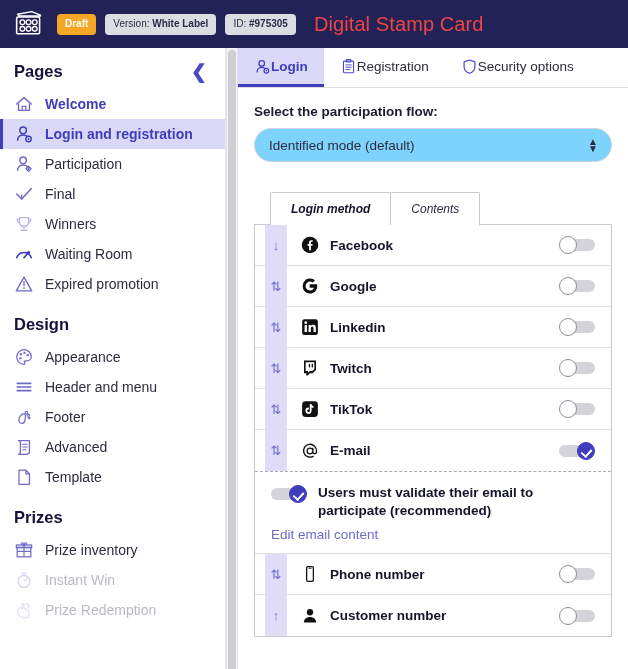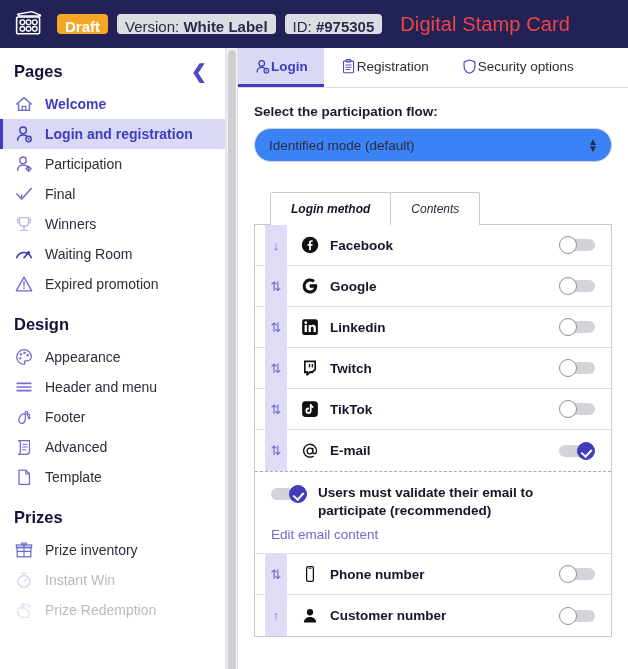--- a/index.html
+++ b/index.html
@@ -15,22 +15,22 @@
   
   .topbar {
     height: 48px; min-height:48px;
     background: #222257;
     display: flex; align-items: center;
     padding: 0 14px;
     gap: 9px;
   }
   .logo-icon { width: 30px; height: 28px; flex: 0 0 auto; margin-right: 4px; }
   .badge {
-    font-size: 15px; line-height: 1;
-    padding: 5px 8px 0;
+    font-size: 10px; line-height: 1;
+    padding: 5px 8px 6px;
     border-radius: 4px;
     white-space: nowrap;
   }
   .badge-draft { background: #f5a623; color: #ffffff; font-weight: bold; }
   .badge-grey { background: #dcdce3; color: #2b2b4a; }
   .badge-grey b { font-weight: bold; }
   .app-title {
     color: #ef4444; font-size: 20px; margin-left: 9px;
     letter-spacing: .1px;
     font-weight: 400;
@@ -107,21 +107,21 @@
   .tab-ico { width:17px; height:17px; display:block; flex:0 0 17px;}
 
   .panel { flex: 1; padding: 16px 16px 0 16px; overflow: hidden; }
   .field-label { font-size: 13.5px; font-weight: bold; color: #1b1b33; margin-bottom: 9px; }
   .select-wrap { position: relative; margin-bottom: 30px; }
   .select-box {
     width: 100%; height: 34px;
     border: 1px solid #d2d2da; border-radius: 17px;
     font-size: 13.5px; color: #2c2c3f;
     padding: 0 30px 0 14px;
-    background: #3b82f6;
+    background: #7dd3fc;
     appearance: none; -webkit-appearance: none;
     font-family: "Liberation Sans", sans-serif;
     cursor: pointer;
   }
   .select-arrows {
     position:absolute; right: 14px; top: 50%; transform: translateY(-50%);
     font-size: 10px; color:#2c2c3f; line-height: 7px; text-align:center; pointer-events:none;
   }
 
   

